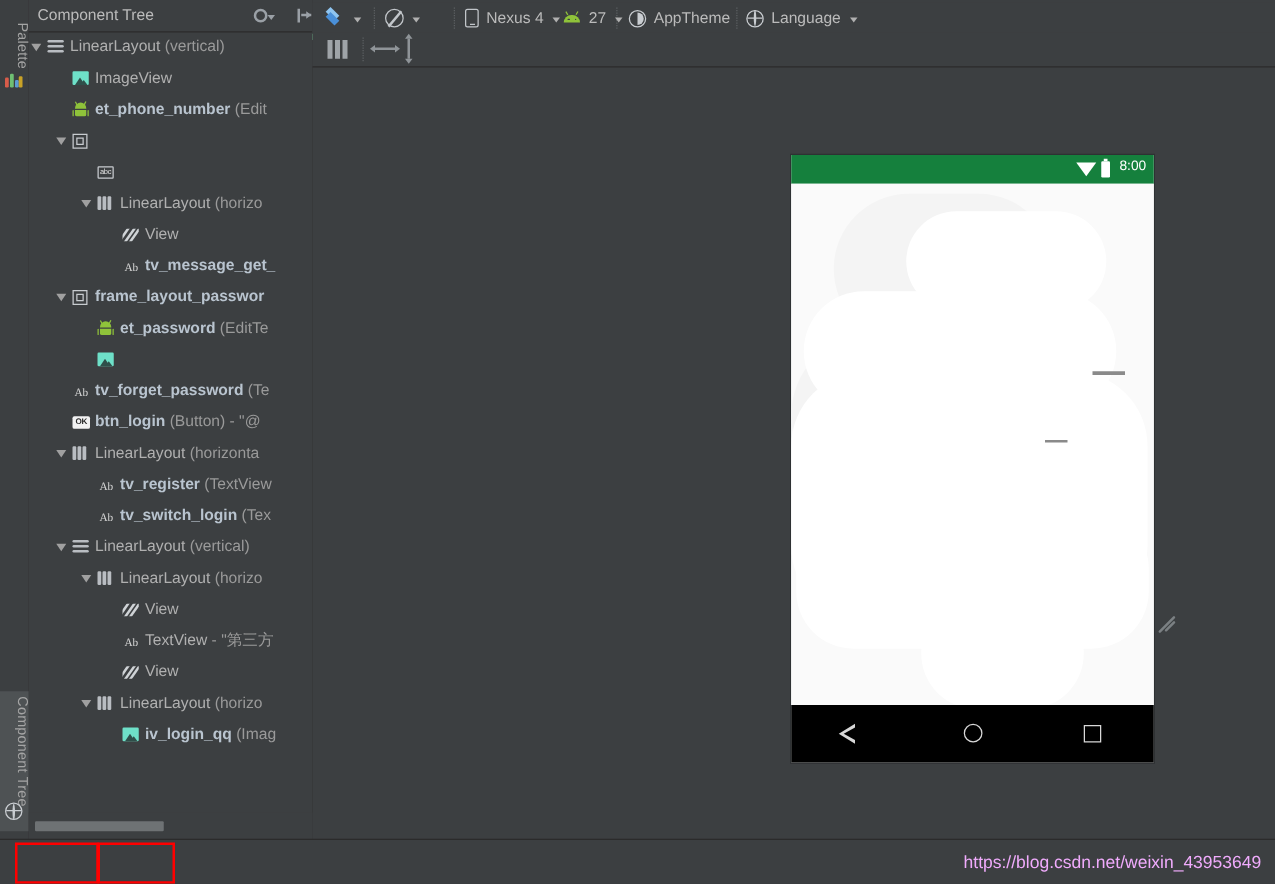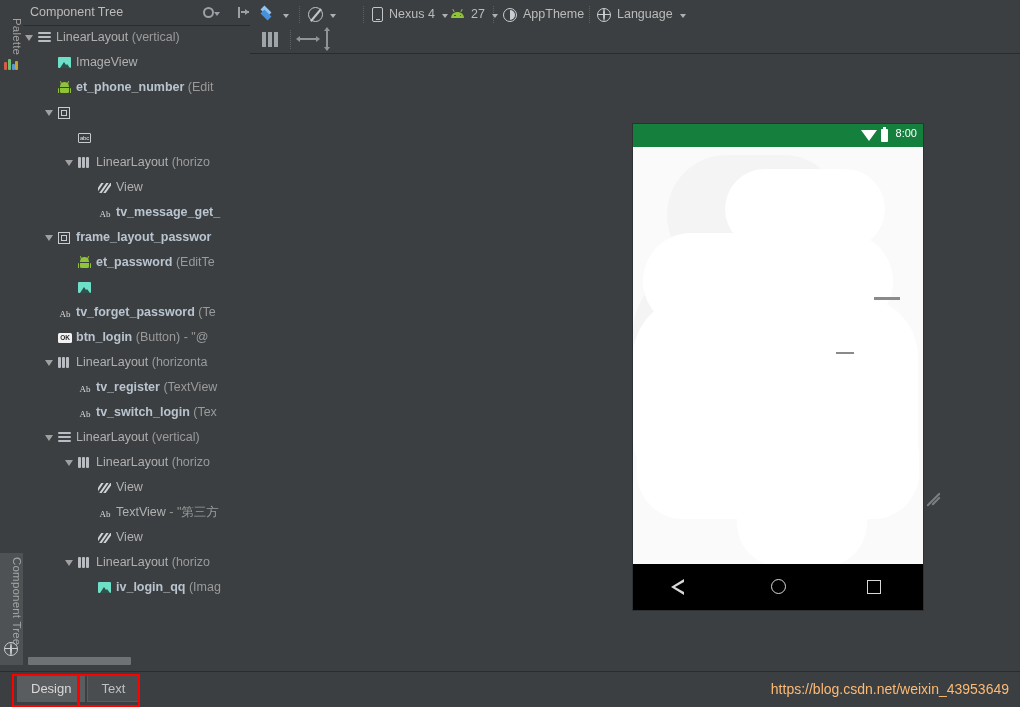--- a/index.html
+++ b/index.html
@@ -371,21 +371,21 @@
   .dtab{
     height:25px;line-height:25px;padding:0 13px;font-size:13px;color:#c0c0c0;
     cursor:pointer;background:#4a4d4f;border:1px solid #5a5d5f;
     margin-right:2px;
   }
   .dtab.active{background:#5a5d5f;color:#d8d8d8;}
   .redbox{
     position:absolute;border:2px solid #ff0000;pointer-events:none;
   }
   .watermark{
-    position:absolute;right:11px;top:9px;font-size:14px;color:#fdba74;
+    position:absolute;right:11px;top:9px;font-size:14px;color:#f0abfc;
     font-family:"Liberation Sans",sans-serif;
   }
   .bl-icon{
     position:absolute;left:4px;top:642px;width:16px;height:16px;
   }
 </style>
 </head>
 <body>
 
 <div id="app">
@@ -708,22 +708,18 @@
       </div>
     </div>
 
     <div class="resize-grip" style="left:671px;top:486px;">
       <i></i>
         <i></i>
     </div>
   </div>
 
   <div class="bottombar">
-    <div class="tabwrap" id="tabwrap">
-        <div class="dtab active">Design</div>
-        <div class="dtab">Text</div>
-      </div>
     <div class="redbox" style="left:12px;top:2px;width:63px;height:29px;"></div>
     <div class="redbox" style="left:78px;top:2px;width:58px;height:29px;"></div>
     <div class="watermark">https://blog.csdn.net/weixin_43953649</div>
   </div>
 
 </div>
 
 </body></html>

